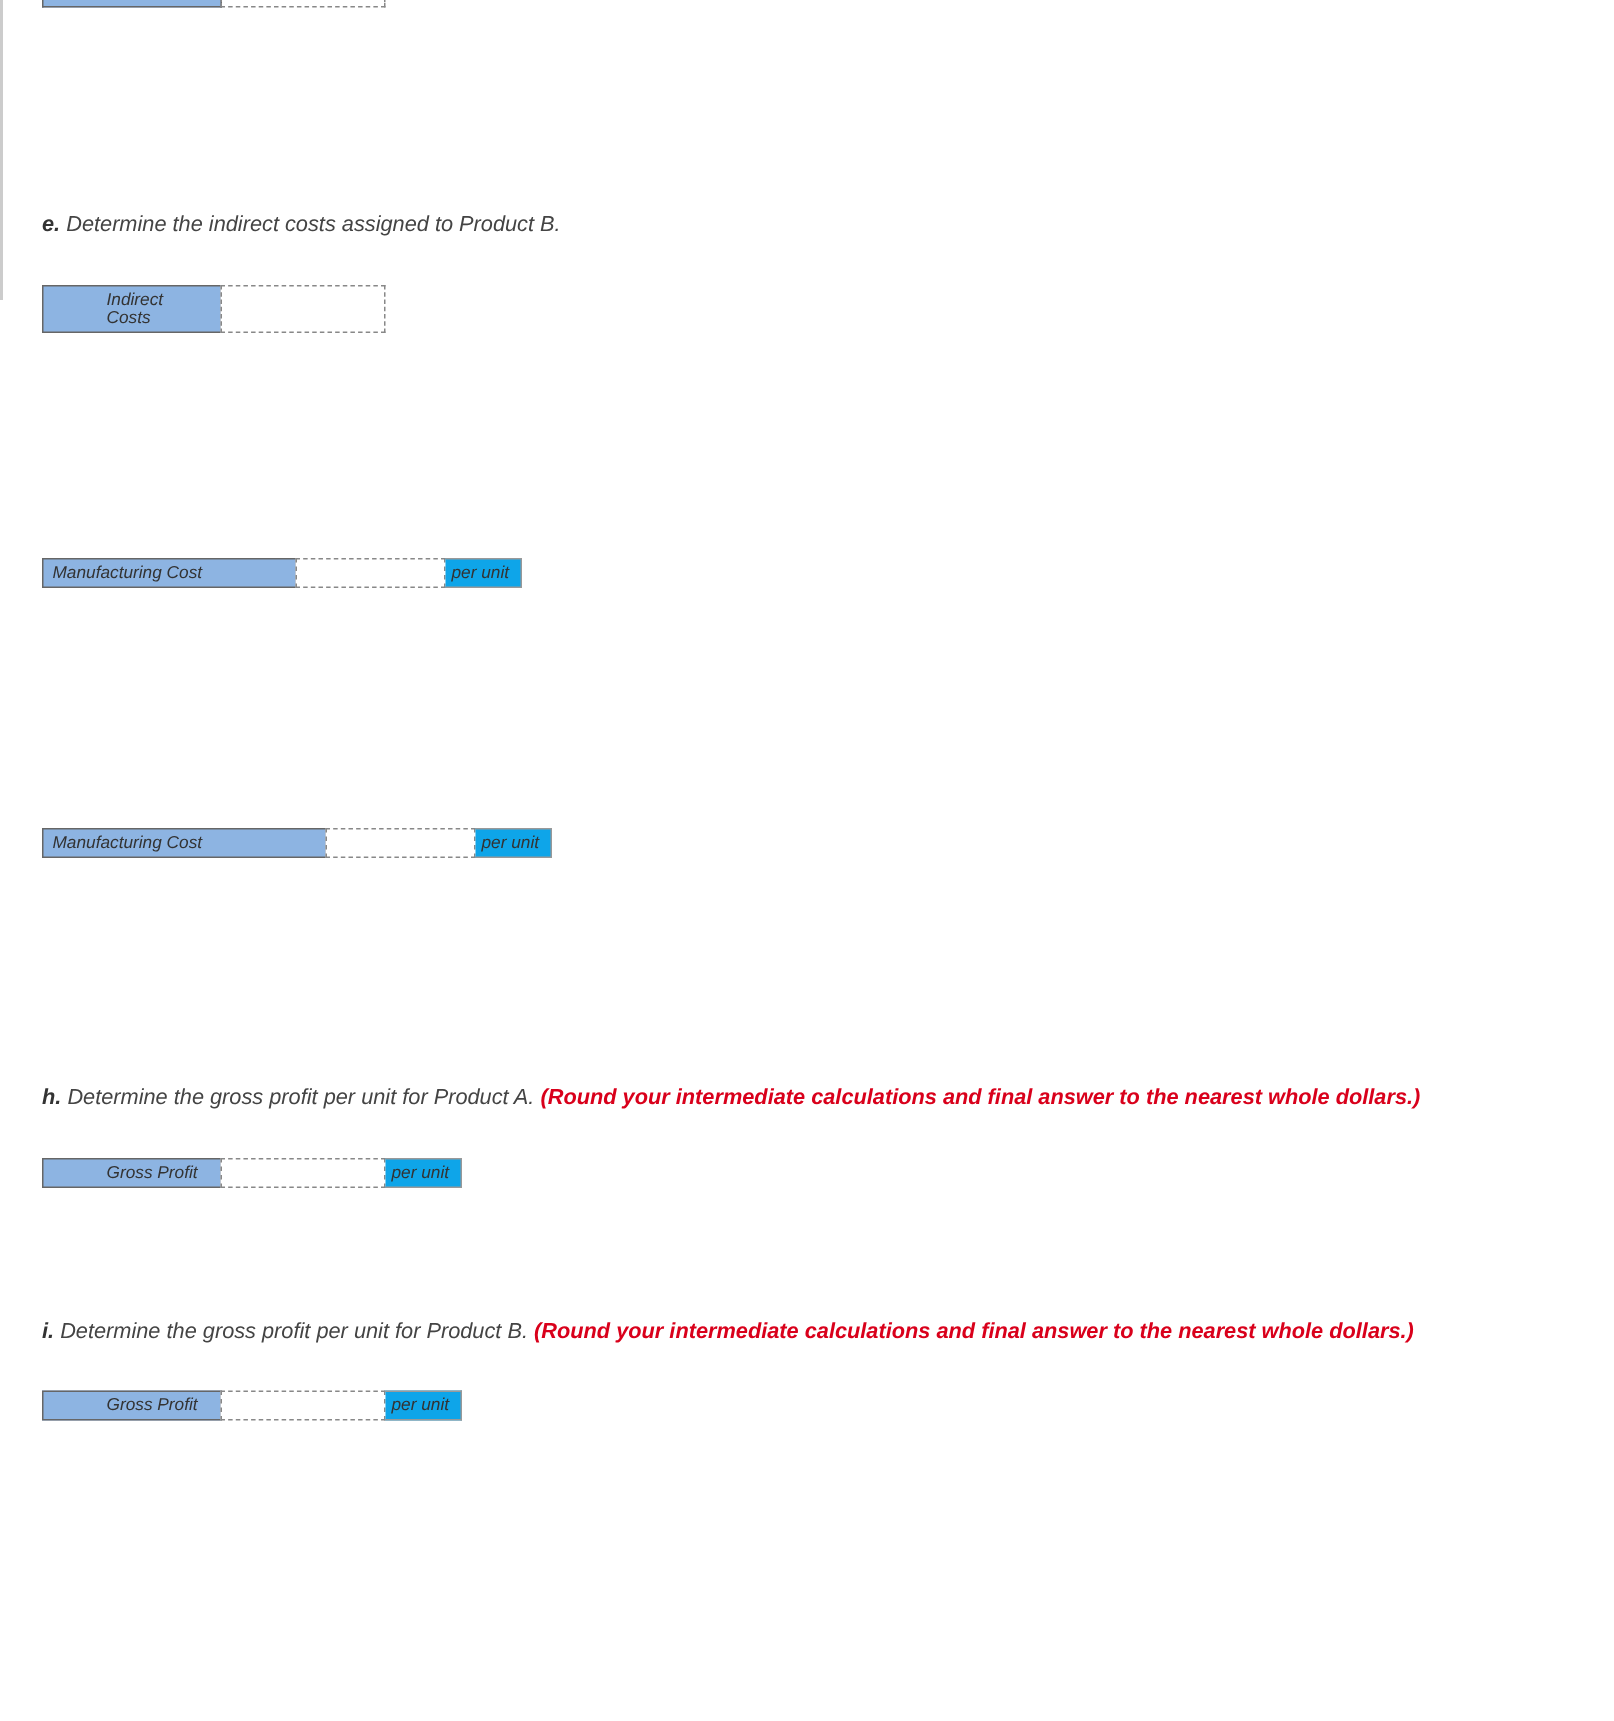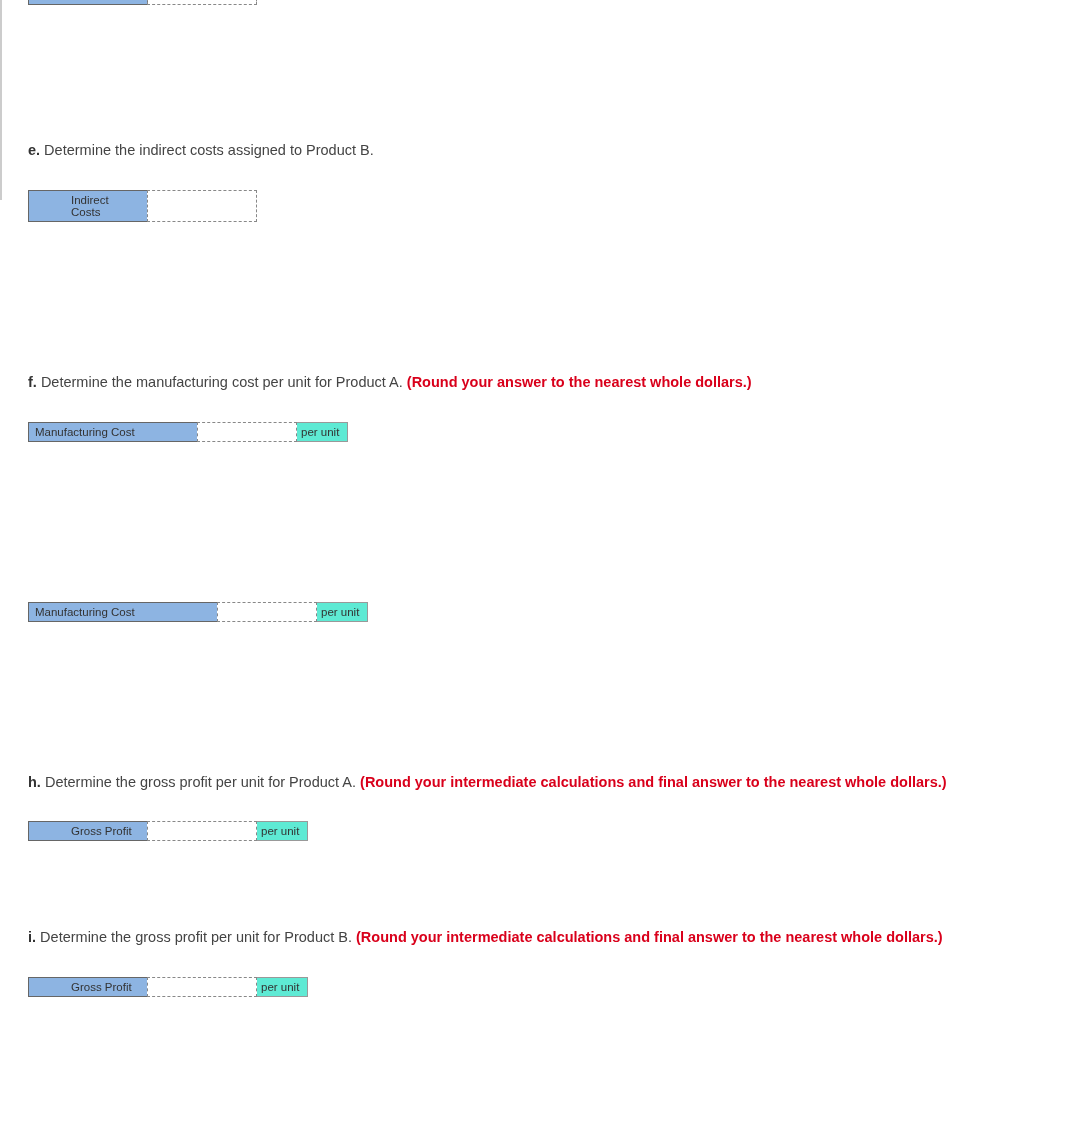--- a/index.html
+++ b/index.html
@@ -1,18 +1,19 @@
 <!DOCTYPE html>
 <html><head>
   <meta charset="utf-8">
   <style>
     * {
       box-sizing: border-box;
       margin: 0;
       padding: 0;
+      font-style: italic;
     }
     body {
       font-family: Arial, Helvetica, sans-serif;
       font-size: 14px;
       color: #333;
       background: #fff;
       width: 1076px;
       padding: 0 20px 40px 20px;
       position: relative;
     }
@@ -85,21 +86,21 @@
     }
     .unit-cell {
       border: 1px solid #999;
       border-left: none;
       padding: 3px 8px 3px 4px;
       font-size: 11.5px;
       color: #333;
       display: flex;
       align-items: center;
       min-height: 20px;
-      background: #5eead4;
+      background: #0ea5e9;
     }
     .w-120 { width: 120px; padding-left: 42px; }
     .w-110 { width: 110px; }
     .w-170 { width: 170px; }
     .w-100 { width: 100px; }
     .w-190 { width: 190px; }
   </style>
 </head>
 <body>
 
@@ -114,23 +115,20 @@
   <p class="question-text">
     <b>e.</b><span> Determine the indirect costs assigned to Product B.</span>
   </p>
   <div class="answer-row">
     <div class="label-cell w-120">Indirect Costs</div>
     <div class="input-cell w-110"></div>
   </div>
 </div>
 
 <div class="question-block" style="margin-top:150px;">
-  <p class="question-text">
-    <b>f.</b><span> Determine the manufacturing cost per unit for Product A. </span><span class="red-note">(Round your answer to the nearest whole dollars.)</span>
-  </p>
   <div class="answer-row">
     <div class="label-cell w-170">Manufacturing Cost</div>
     <div class="input-cell w-100"></div>
     <div class="unit-cell">per unit</div>
   </div>
 </div>
 
 <div class="question-block" style="margin-top:160px;">
   <div class="answer-row">
     <div class="label-cell w-190">Manufacturing Cost</div>

